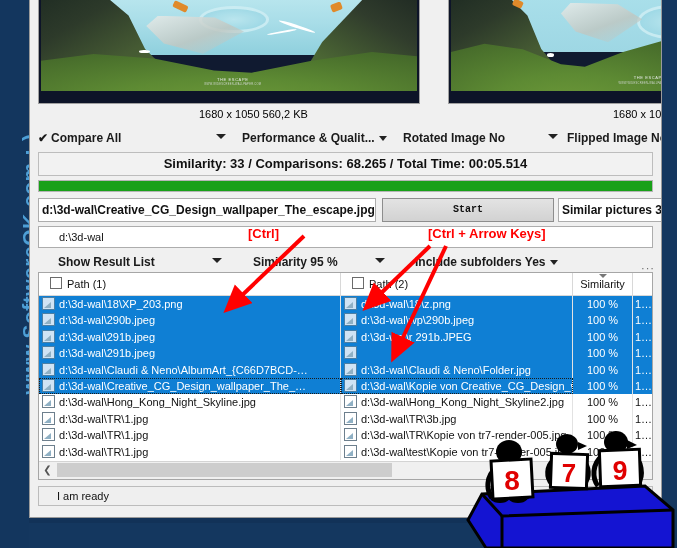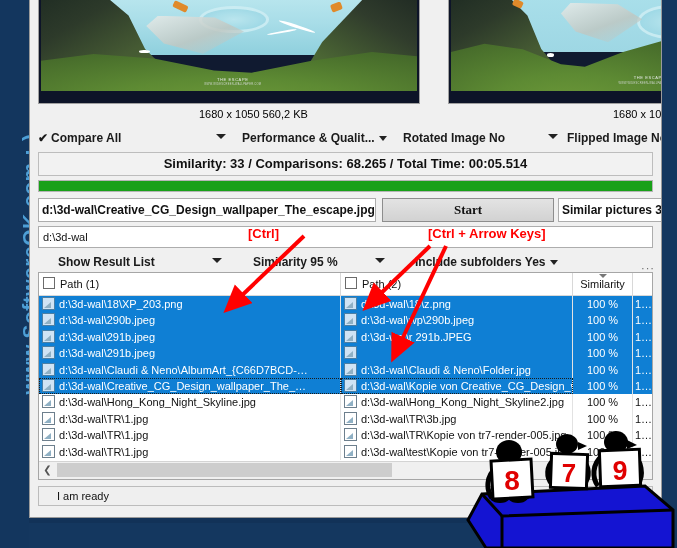--- a/index.html
+++ b/index.html
@@ -154,36 +154,36 @@
     position:absolute;left:0;top:0;width:338px;height:24px;
     background:#fff;border:1px solid #adadad;box-sizing:border-box;
     line-height:22px;padding:0 3px;font-weight:bold;font-size:12px;
     color:#111;white-space:nowrap;overflow:hidden;
     font-family:"Liberation Sans", sans-serif;
   }
   #start-button{
     position:absolute;left:344px;top:0;width:172px;height:24px;
     background:linear-gradient(180deg,#e3e3e3 0%,#d2d2d2 100%);
     border:1px solid #8d8d8d;box-sizing:border-box;
-    text-align:center;line-height:22px;font-weight:bold;font-size:13px;
-    color:#111;font-family:Liberation Serif, serif;cursor:pointer;
+    text-align:center;line-height:22px;font-weight:bold;font-size:10px;
+    color:#111;font-family:Liberation Mono, monospace;cursor:pointer;
   }
   #similar-info{
     position:absolute;left:520px;top:0;width:120px;height:24px;
     background:#fff;border:1px solid #adadad;box-sizing:border-box;
     line-height:22px;padding:0 3px;font-weight:bold;font-size:12px;
     color:#111;white-space:nowrap;overflow:hidden;
     font-family:"Liberation Sans", sans-serif;
   }
 
   
   #folder-input{
     position:absolute;left:8px;top:226px;width:615px;height:22px;
     background:#fff;border:1px solid #adadad;box-sizing:border-box;
-    line-height:20px;padding:0 4px;font-size:11px;color:#111;
+    line-height:20px;padding:0 20px;font-size:11px;color:#111;
     font-family:"Liberation Sans", sans-serif;
   }
 
   
   #filter-bar{
     position:absolute;left:0;top:250px;width:631px;height:24px;
     background:#f0f0f0;
   }
   #filter-dots{
     position:absolute;right:6px;top:12px;font-size:11px;color:#666;
@@ -196,21 +196,21 @@
     background:#fff;border:1px solid #a6a6a6;box-sizing:border-box;
     overflow:hidden;
   }
   #list-header{
     position:relative;height:22px;background:#fff;
     border-bottom:1px solid #d8d8d8;
   }
   .hdr-cell{
     position:absolute;top:0;height:22px;line-height:22px;
     font-size:11px;color:#111;box-sizing:border-box;
-    border-right:1px solid #d8d8d8;padding-left:4px;
+    border-right:1px solid #d8d8d8;padding-left:11px;
     white-space:nowrap;overflow:hidden;cursor:pointer;
     font-family:"Liberation Sans", sans-serif;
   }
   .hdr-check{
     display:inline-block;width:10px;height:10px;border:1px solid #6b6b6b;
     background:#fff;vertical-align:-1px;margin-right:5px;
   }
   .hdr-center{text-align:center;padding-left:0;}
   .sort-caret{
     position:absolute;left:50%;top:1px;margin-left:-4px;

